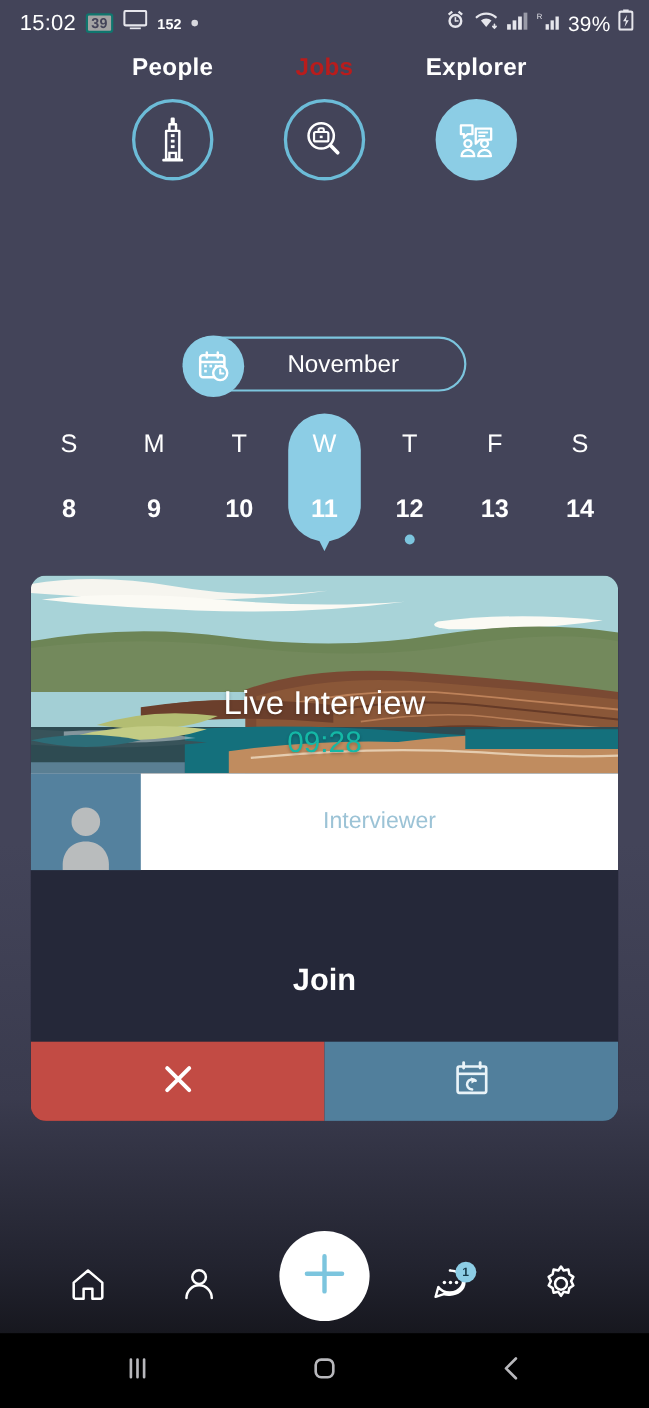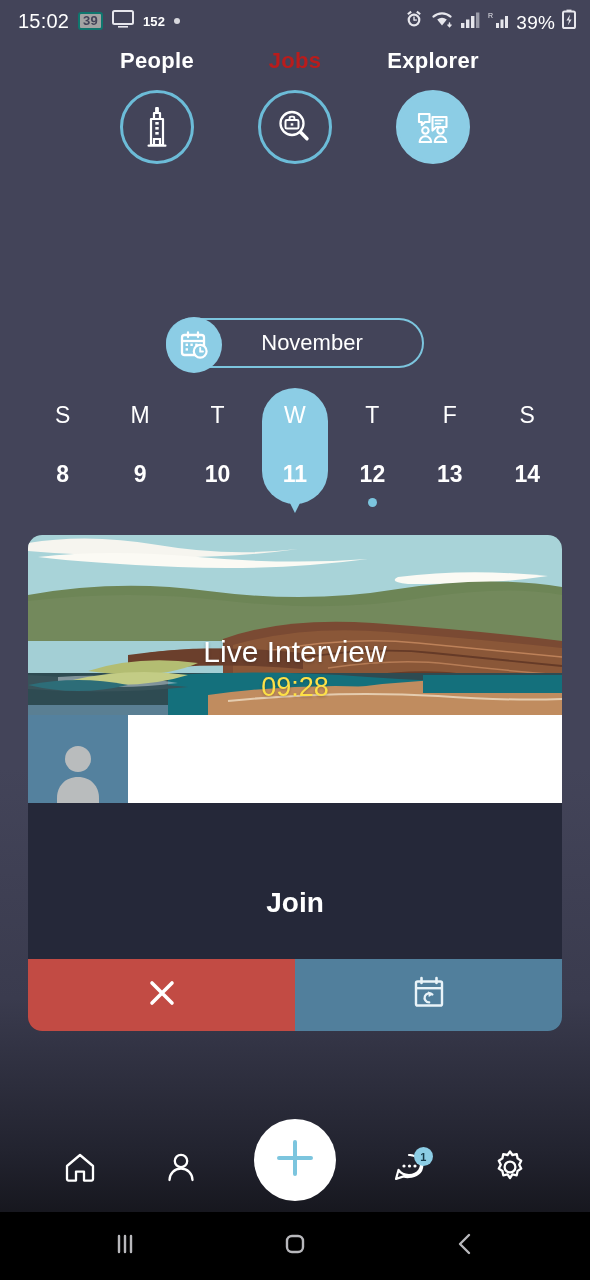--- a/index.html
+++ b/index.html
@@ -43,21 +43,21 @@
     display:flex; align-items:center; justify-content:center;
     border:3px solid #6cbcd8;
   }
   .cat-circle.filled { background:#8ccde5; border-color:#8ccde5; }
 
   
   .month-wrap { display:flex; justify-content:center; margin-top:142px; }
   .month-pill {
     position:relative; width:258px; height:50px;
     border:2px solid #7cc5de; border-radius:26px;
-    display:flex; align-items:center;margin-top:12px;
+    display:flex; align-items:center;
   }
   .month-icon {
     position:absolute; left:-2px; top:-3px;
     width:56px; height:56px; border-radius:50%;
     background:#8ccde5; display:flex; align-items:center; justify-content:center;
   }
   .month-text {
     width:100%; text-align:center; padding-left:34px;
     font-size:22px; font-weight:400; color:#fff;
   }
@@ -87,21 +87,21 @@
   }
   .card-hero {
     position:relative; height:180px; overflow:hidden;
   }
   .hero-svg { position:absolute; inset:0; width:100%; height:100%; display:block; }
   .hero-text {
     position:absolute; left:0; right:0; bottom:10px;
     text-align:center;
   }
   .hero-title { font-size:30px; font-weight:400; color:#fff; line-height:1.15; text-shadow:0 1px 3px rgba(0,0,0,.25); }
-  .hero-time { font-size:27px; font-weight:400; color:#fde047; line-height:1.3; text-shadow:0 1px 3px rgba(0,0,0,.25); }
+  .hero-time { font-size:27px; font-weight:400; color:#14b8a6; line-height:1.3; text-shadow:0 1px 3px rgba(0,0,0,.25); }
 
   .interviewer-row { display:flex; height:88px; background:#fff; }
   .avatar-box {
     width:100px; background:#54819e;
     display:flex; align-items:flex-end; justify-content:center;
   }
   .interviewer-name {
     flex:1; display:flex; align-items:center; justify-content:center;
     color:#9cc3d6; font-size:21px; font-weight:400;
   }
@@ -354,20 +354,21 @@
     </div>
   </div>
 
   <div class="interviewer-row">
     <div class="avatar-box">
       <svg width="64" height="62" viewBox="0 0 64 62">
         <circle cx="32" cy="18" r="13" fill="#b9bcbd"></circle>
         <path d="M32 36 c-13 0 -21 9.5 -21 21 v6 H53 v-6 c0 -11.5 -8 -21 -21 -21 z" fill="#b9bcbd"></path>
       </svg>
     </div>
+    <div class="interviewer-name">Interviewer</div>
   </div>
 
   <div class="join-area">
     <div class="join-label">Join</div>
   </div>
 
   <div class="card-actions">
     <div class="act act-cancel">
       <span>
         <svg width="36" height="36" viewBox="0 0 36 36">

